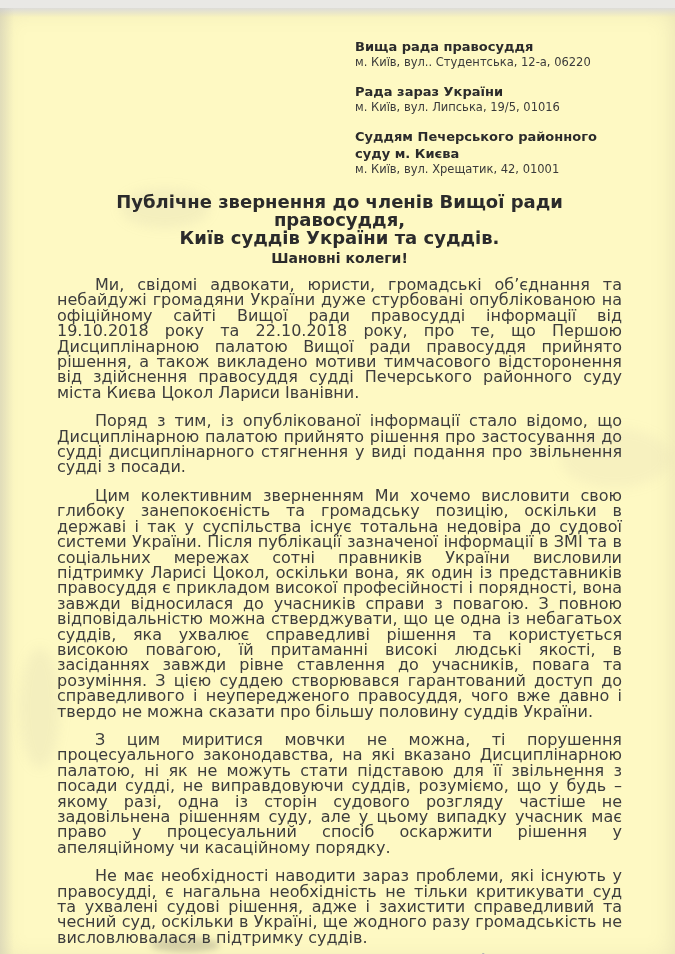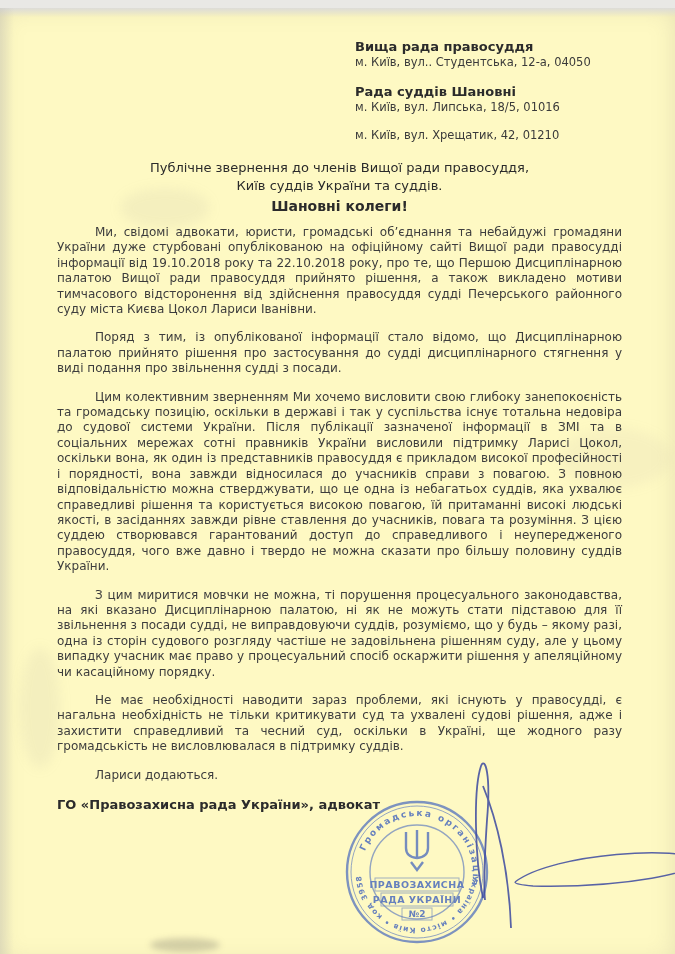--- a/index.html
+++ b/index.html
@@ -32,28 +32,28 @@
   .page{position:relative;padding:30px 53px 0 57px;z-index:2;}
 
   
   .recipients{margin-left:298px;width:270px;}
   .recipient{margin-bottom:13px;}
   .recipient .r-name{font-weight:bold;font-size:13px;line-height:17px;color:#2b2b2b;}
   .recipient .r-addr{font-size:11.5px;line-height:15px;color:#3a3a3a;}
 
   
   .title-block{text-align:center;margin-top:16px;}
-  .title-line{font-weight:normal;font-size:13px;line-height:18px;color:#2b2b2b;}
+  .title-line{font-weight:bold;font-size:18px;line-height:18px;color:#2b2b2b;}
   .salutation{font-weight:bold;font-size:14px;line-height:22px;color:#2b2b2b;}
 
   
   .body-text{margin-top:8px;}
   .body-text p{
     margin:0 0 13px 0;
-    font-size:12px;line-height:15.4px;
+    font-size:16px;line-height:15.4px;
     text-align:justify;text-indent:38px;
     color:#3d3d3d;
   }
 
   
   .sig-row{position:relative;display:flex;justify-content:space-between;margin-top:10px;}
   .sig-left{width:330px;}
   .sig-pos1{font-weight:bold;font-style:italic;font-size:13px;line-height:17px;color:#2b2b2b;}
   .sig-pos2{font-weight:bold;font-size:13px;line-height:17px;color:#2b2b2b;}
 
@@ -66,28 +66,29 @@
   <div class="noise n1"></div>
   <div class="noise n2"></div>
   <div class="noise n3"></div>
   <div class="noise n4"></div>
 
   <div class="page">
 
     <div class="recipients">
       <div class="recipient">
         <div class="r-name">Вища рада правосуддя</div>
-        <div class="r-addr">м. Київ, вул.. Студентська, 12-а, 04050</div>
+        <div class="r-addr">м. Київ, вул.. Студентська, 12-а, 06220</div>
       </div>
       <div class="recipient">
-        <div class="r-name">Рада суддів Шановні</div>
-        <div class="r-addr">м. Київ, вул. Липська, 18/5, 01016</div>
+        <div class="r-name">Рада зараз України</div>
+        <div class="r-addr">м. Київ, вул. Липська, 19/5, 01016</div>
       </div>
       <div class="recipient">
-        <div class="r-addr">м. Київ, вул. Хрещатик, 42, 01210</div>
+        <div class="r-name">Суддям Печерського районного суду м. Києва</div>
+        <div class="r-addr">м. Київ, вул. Хрещатик, 42, 01001</div>
       </div>
     </div>
 
     <div class="title-block">
       <div class="title-line">Публічне звернення до членів Вищої ради правосуддя,</div>
       <div class="title-line">Київ суддів України та суддів.</div>
       <div class="salutation">Шановні колеги!</div>
     </div>
 
     <div class="body-text">

